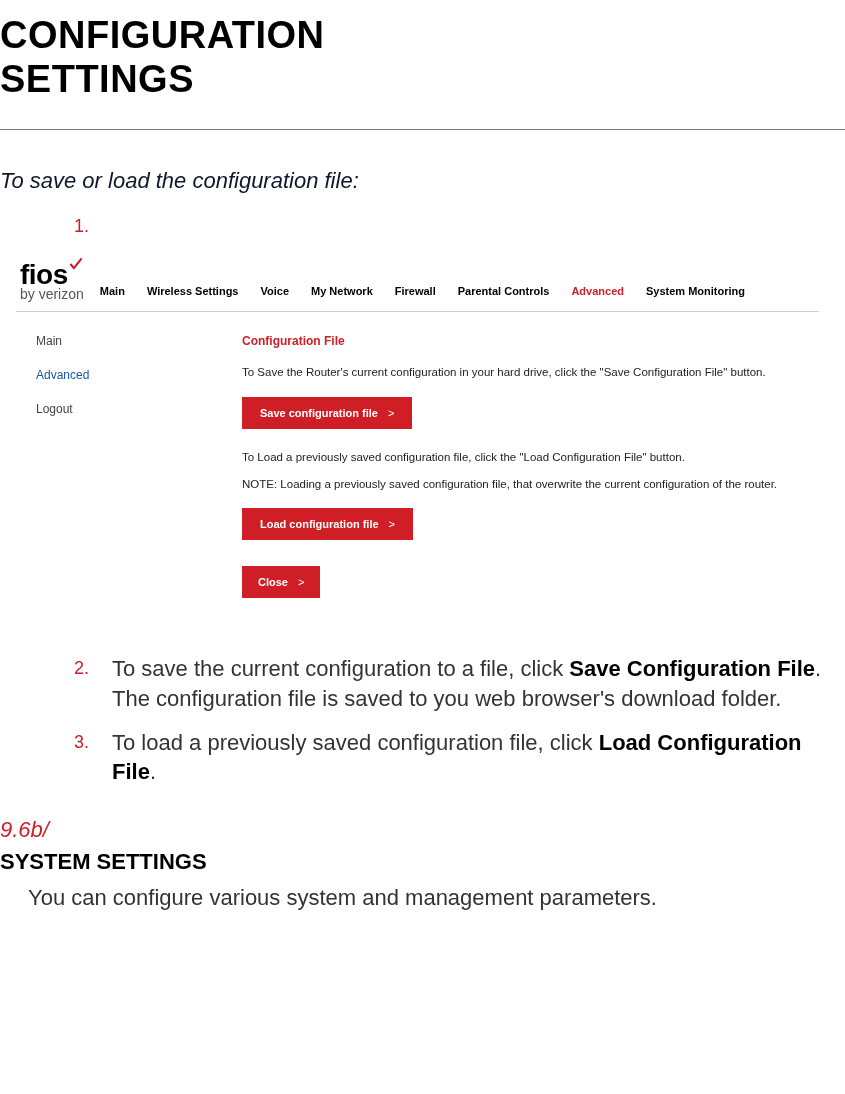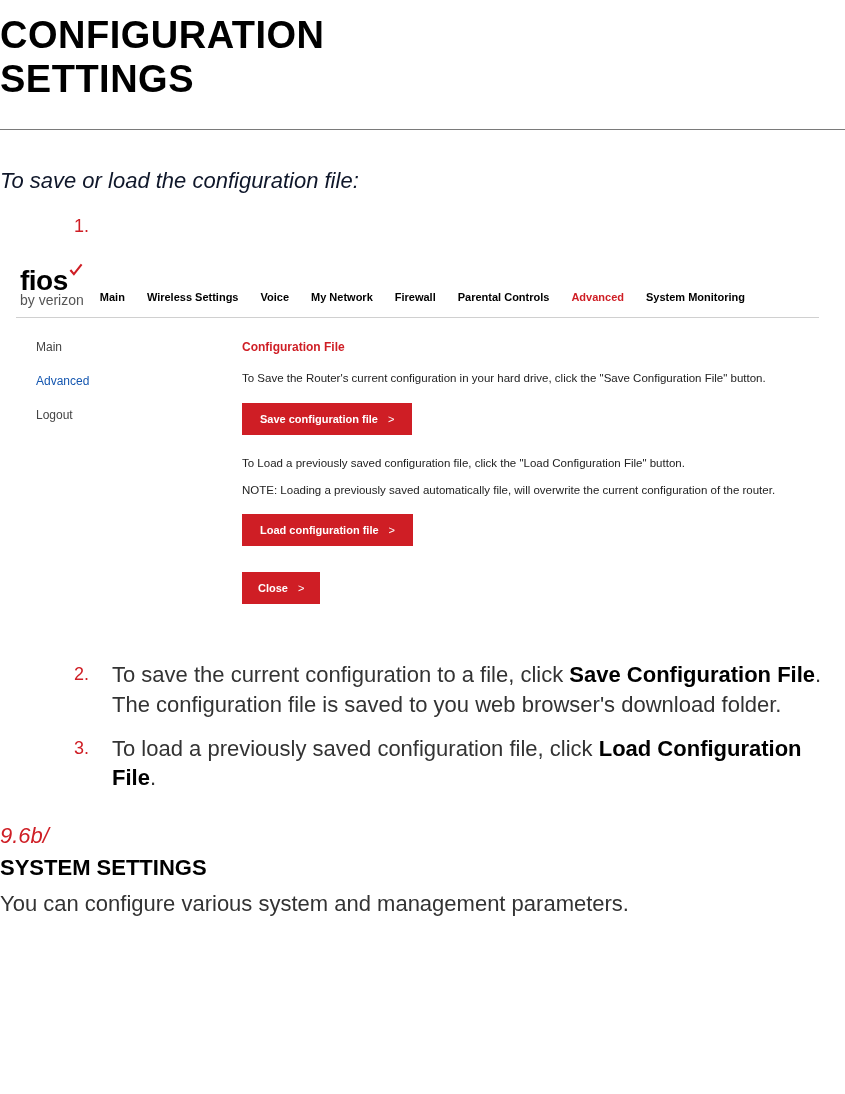--- a/index.html
+++ b/index.html
@@ -12,24 +12,24 @@
   .step-list { list-style: none; padding-left: 74px; }
   .step { margin-bottom: 14px; }
   .step-row { display: flex; align-items: flex-start; }
   .step-num { color: #cf1e25; font-size: 18px; min-width: 38px; padding-top: 4px; }
   .step-body { font-size: 22px; line-height: 1.35; color: #333; }
   .step-body .bold { font-weight: 700; color: #000; }
   .step-extra { padding-left: 38px; font-size: 22px; line-height: 1.35; color: #333; margin-top: 10px; }
   .section-sub { font-size: 22px; font-weight: 700; color: #000; display: flex; gap: 6px; align-items: baseline; margin-top: 30px; flex-direction: column; }
   .section-sub .red { color: #cf1e25; font-style: italic; font-weight: 400; }
   .section-sub .name { font-weight: 700; }
-  .section-desc { font-size: 22px; color: #333; margin-top: 8px; line-height: 1.35; }
+  .section-desc { font-size: 22px; color: #333; margin-top: 8px; line-height: 1.35; padding-left: 28px; }
 
   
-  .mock { margin: 26px 0 26px 16px; width: 803px; }
+  .mock { margin: 20px 0 26px 16px; width: 803px; }
   .mock-header { display: flex; align-items: flex-end; border-bottom: 1px solid #d0d0d0; padding: 4px 4px 10px 4px; gap: 10px; }
   .logo { display: flex; flex-direction: column; align-items: flex-start; padding-right: 6px; line-height: 1; }
   .logo-top { display: flex; align-items: flex-start; }
   .logo-fios { font-size: 28px; font-weight: 800; letter-spacing: -0.5px; color: #000; }
   .logo-check { position: relative; top: -4px; left: 1px; }
   .logo-check svg { width: 14px; height: 14px; }
   .logo-sub { font-size: 14px; color: #555; margin-top: -2px; }
   .navbar { display: flex; gap: 22px; font-size: 11px; font-weight: 700; color: #000; padding-bottom: 4px; flex: 1; }
   .navbar .active { color: #cf1e25; }
   .mock-body { display: flex; }
@@ -94,21 +94,21 @@
         <div class="item">Logout</div>
       </div>
       <div class="mock-main">
         <div class="h">Configuration File</div>
         <p>To Save the Router's current configuration in your hard drive, click the "Save Configuration File" button.</p>
         <div class="mock-btn">
           <span>Save configuration file</span>
           <span class="chev">&gt;</span>
         </div>
         <p>To Load a previously saved configuration file, click the "Load Configuration File" button.</p>
-        <p>NOTE: Loading a previously saved automatically file, will overwrite the current configuration of the router.</p>
+        <p>NOTE: Loading a previously saved configuration file, that overwrite the current configuration of the router.</p>
         <div class="mock-btn">
           <span>Load configuration file</span>
           <span class="chev">&gt;</span>
         </div>
         <div>
           <div class="mock-btn small">
             <span>Close</span>
             <span class="chev">&gt;</span>
           </div>
         </div>

